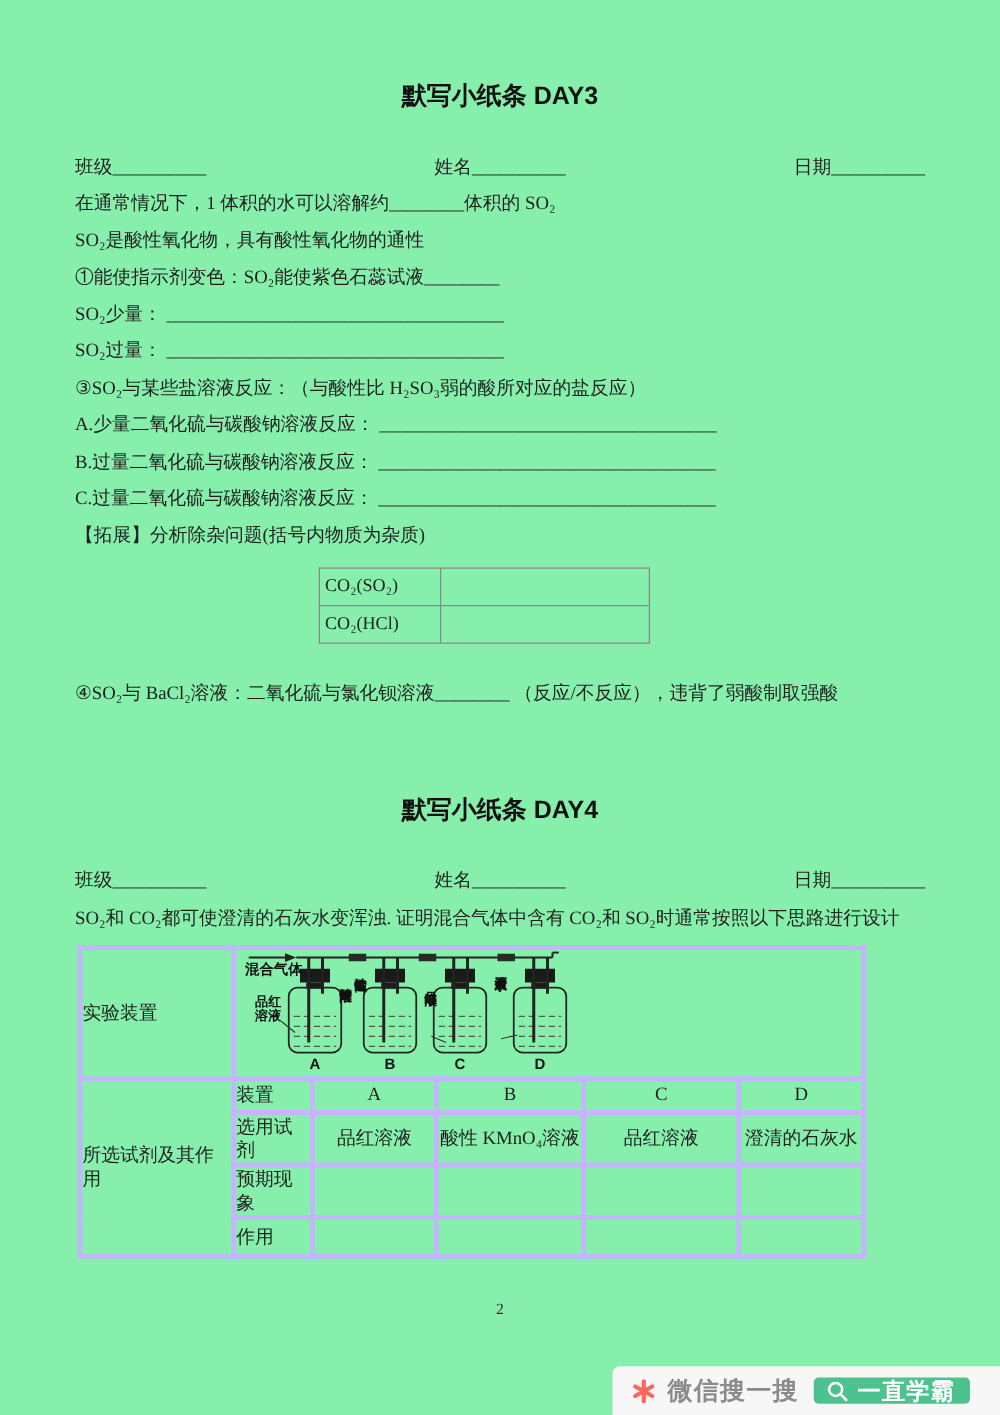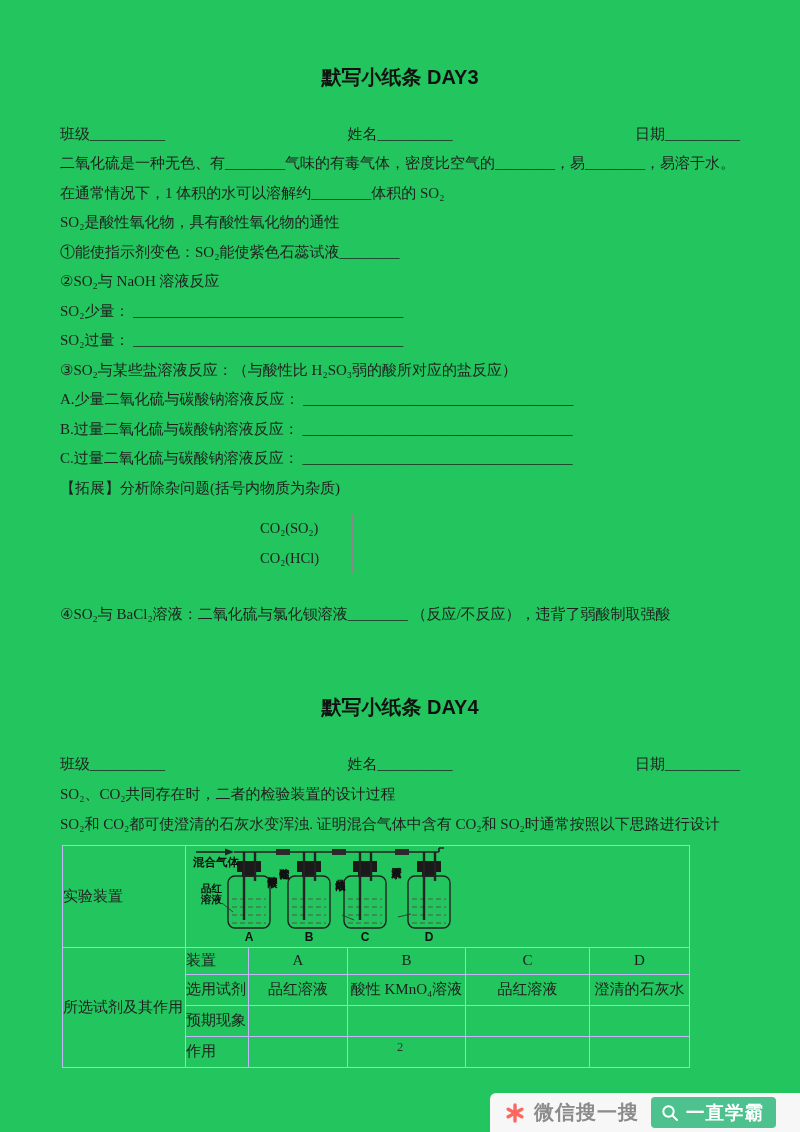--- a/index.html
+++ b/index.html
@@ -1,37 +1,37 @@
 <!DOCTYPE html>
 <html><head>
 <meta charset="utf-8">
 <style>
   * { box-sizing: border-box; }
   body { margin:0; background:#ffffff; }
-  .page { position:relative; width:800px; height:1132px; background:#22c55e;
+  .page { position:relative; width:800px; height:1132px; background:#86efac;
           font-family:"Liberation Serif","DejaVu Serif",serif; color:#1f1f1f; overflow:hidden; }
   .content { padding:64px 60px 0 60px; }
 
   .doc-title { margin:0 0 10px 0; text-align:center; font-family:"Liberation Sans","DejaVu Sans",sans-serif;
                font-weight:bold; font-size:20px; line-height:26px; color:#111; }
   .doc-title.day4 { margin-top:64px; }
 
   .hdr-row { display:flex; justify-content:space-between; font-size:15px; line-height:24px; margin-bottom:3px;margin-top:32px; }
 
   p.ln { margin:0; font-size:15px; line-height:29.5px; white-space:nowrap; }
 
   table.purify { border-collapse:collapse; margin:10px 0 0 195px; }
   table.purify td { border:1px solid #8a8a8a; height:30px; font-size:14.5px; padding:0 4px; }
   table.purify td.sub-col { width:97px; }
   table.purify td.method-col { width:167px; }
 
   p.bacl2 { margin-top:26px; }
 
   table.big { border-collapse:collapse; table-layout:fixed; width:627px; margin:6px 0 0 2px; font-size:15px; }
-  table.big td { border:1px solid #c4b5fd; padding:0; vertical-align:middle; }
+  table.big td { border:4px solid #c4b5fd; padding:0; vertical-align:middle; }
   td.bt-left { padding-left:3px; font-size:15px; }
   td.bt-sub { padding-left:6px; }
   td.bt-c { text-align:center; }
   tr.r-diag { height:102px; }
   tr.r-hdr { height:27px; }
   tr.r-reag { height:31px; }
   tr.r-phen { height:31px; }
   tr.r-role { height:31px; }
 
   
@@ -49,43 +49,41 @@
   .dg-letter { position:absolute; top:83px; width:12px; text-align:center; font-size:12px; font-weight:bold; color:#111; }
 
   .page-num { position:absolute; left:0; right:0; top:1040px; text-align:center; font-size:12.5px; color:#333; }
 
   
   .wm-bar { position:absolute; right:0; top:1093px; width:310px; height:39px; background:#f7f7f7;
             border-top-left-radius:6px; display:flex; align-items:center;
             font-family:"Liberation Sans","DejaVu Sans",sans-serif;font-weight:bold; }
   .wm-logo { margin-left:14px; flex:0 0 auto; display:flex; }
   .wm-brand { margin-left:8px; font-size:20px; color:#8b8b8b; letter-spacing:1px; }
-  .wm-btn { margin-left:12px; height:31px; display:flex; align-items:center; padding:0 12px 0 9px;
+  .wm-btn { margin-left:12px; height:21px; display:flex; align-items:center; padding:0 12px 0 9px;
             background:#4ec28e; border-radius:4px; color:#ffffff; }
   .wm-btn-label { font-size:18.5px; margin-left:6px; letter-spacing:1px; }
 </style>
 </head>
 <body>
 
 <div class="page">
   <div class="content">
 
     <h1 class="doc-title">默写小纸条 DAY3</h1>
 
     <div class="hdr-row">
       <span>班级__________</span>
       <span>姓名__________</span>
       <span>日期__________</span>
     </div>
 
-    <p class="ln">二氧化硫是一种无色、有________气味的有毒气体，密度比空气的________，易________，易溶于水。</p>
     <p class="ln">在通常情况下，1 体积的水可以溶解约________体积的 SO₂</p>
     <p class="ln">SO₂是酸性氧化物，具有酸性氧化物的通性</p>
     <p class="ln">①能使指示剂变色：SO₂能使紫色石蕊试液________</p>
-    <p class="ln">②SO₂与 NaOH 溶液反应</p>
     <p class="ln">SO₂少量： ____________________________________</p>
     <p class="ln">SO₂过量： ____________________________________</p>
     <p class="ln">③SO₂与某些盐溶液反应：（与酸性比 H₂SO₃弱的酸所对应的盐反应）</p>
     <p class="ln">A.少量二氧化硫与碳酸钠溶液反应： ____________________________________</p>
     <p class="ln">B.过量二氧化硫与碳酸钠溶液反应： ____________________________________</p>
     <p class="ln">C.过量二氧化硫与碳酸钠溶液反应： ____________________________________</p>
     <p class="ln">【拓展】分析除杂问题(括号内物质为杂质)</p>
 
     <table class="purify">
       <tbody>
@@ -103,21 +101,20 @@
     <p class="ln bacl2">④SO₂与 BaCl₂溶液：二氧化硫与氯化钡溶液________ （反应/不反应），违背了弱酸制取强酸</p>
 
     <h1 class="doc-title day4">默写小纸条 DAY4</h1>
 
     <div class="hdr-row">
       <span>班级__________</span>
       <span>姓名__________</span>
       <span>日期__________</span>
     </div>
 
-    <p class="ln" style="line-height:30px;">SO₂、CO₂共同存在时，二者的检验装置的设计过程</p>
     <p class="ln" style="line-height:30px;">SO₂和 CO₂都可使澄清的石灰水变浑浊. 证明混合气体中含有 CO₂和 SO₂时通常按照以下思路进行设计</p>
 
     <table class="big">
       <colgroup>
         <col style="width:123px">
           <col style="width:63px">
           <col style="width:99px">
         <col style="width:118px">
           <col style="width:124px">
           <col style="width:100px">

